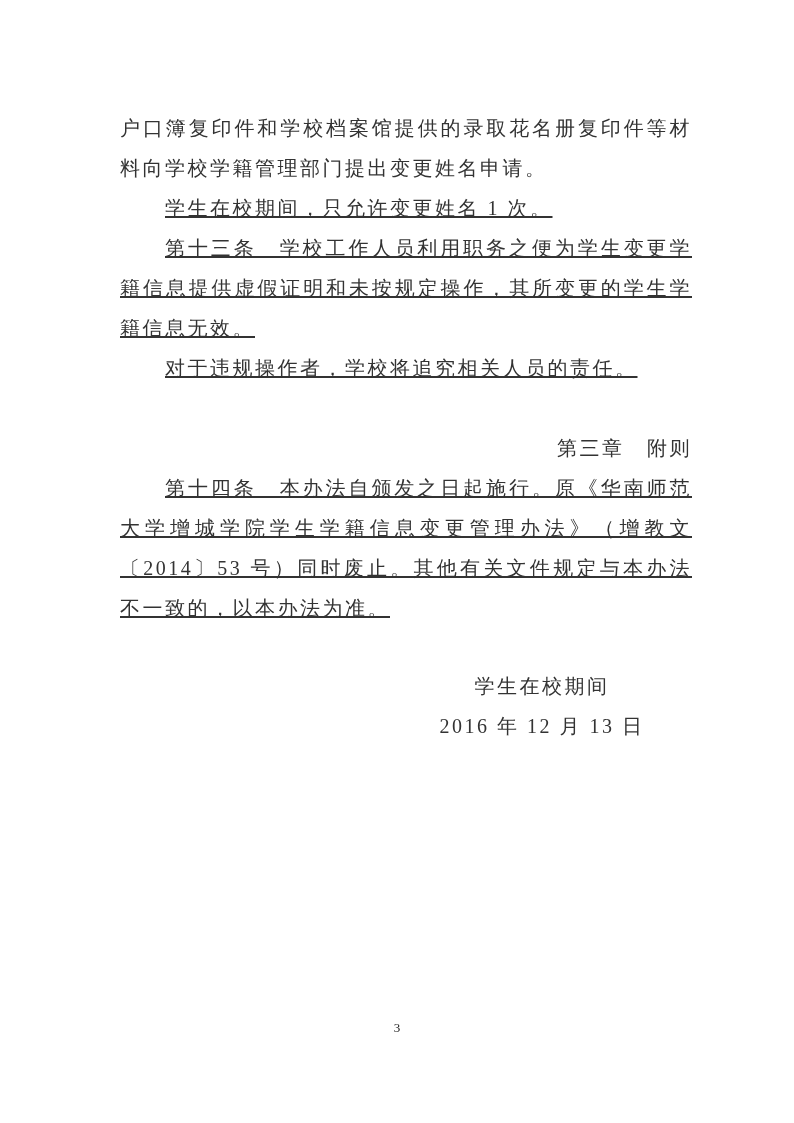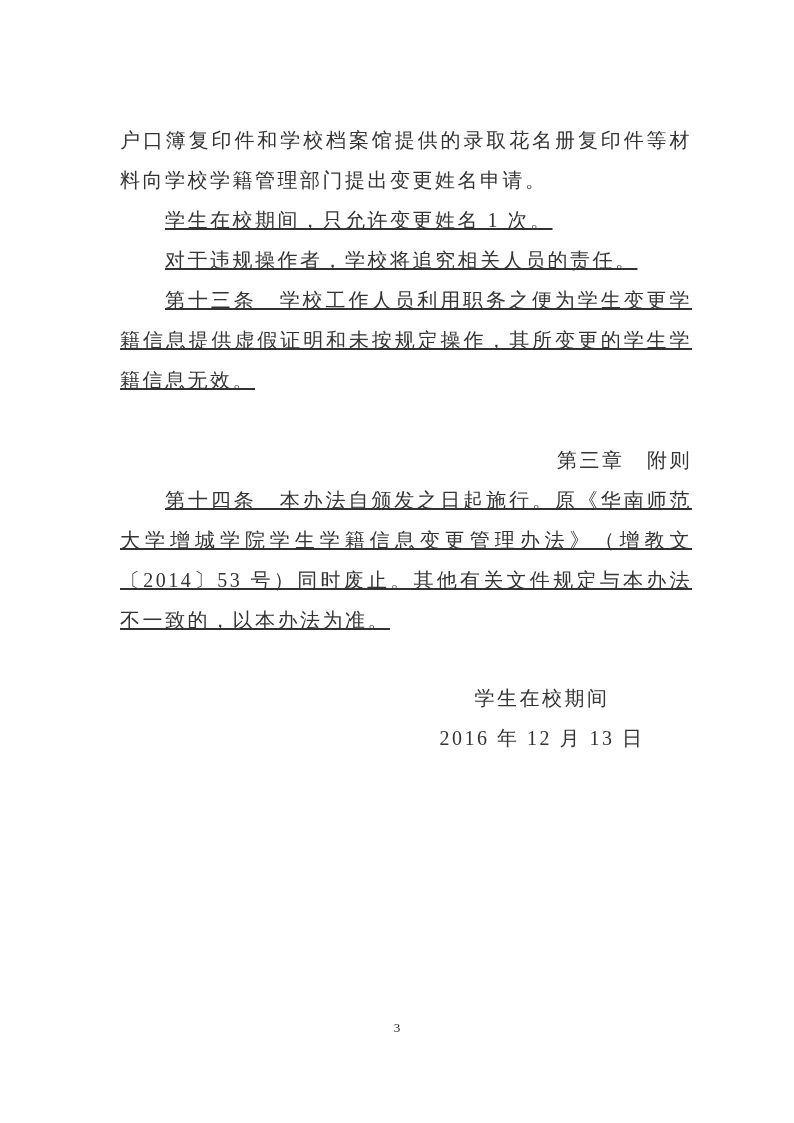--- a/index.html
+++ b/index.html
@@ -12,21 +12,21 @@
   .page {
     position: relative;
     width: 794px;
     height: 1123px;
     background: #ffffff;
     overflow: hidden;
   }
   .content {
     position: absolute;
     left: 120px;
-    top: 120px;
+    top: 108px;
     width: 572px;
     color: #333333;
     font-size: 20px;
     letter-spacing: 2.5px;
     line-height: 40px;
   }
   .para {
     text-align: justify;
     text-justify: inter-ideograph;
   }
@@ -62,23 +62,23 @@
 <body>
 
 <div class="page">
   <div class="content">
 
     <p class="para">户口簿复印件和学校档案馆提供的录取花名册复印件等材料向学校学籍管理部门提出变更姓名申请。</p>
 
     <p class="para indent">学生在校期间，只允许变更姓名 1 次。</p>
 
 
+    <p class="para indent">第十三条　学校工作人员利用职务之便为学生变更学籍信息提供虚假证明和未按规定操作，其所变更的学生学籍信息无效。</p>
+
     <p class="para indent">对于违规操作者，学校将追究相关人员的责任。</p>
-
-    <p class="para indent">第十三条　学校工作人员利用职务之便为学生变更学籍信息提供虚假证明和未按规定操作，其所变更的学生学籍信息无效。</p>
 
     <p class="chapter-heading">第三章　附则</p>
 
     <p class="para indent">第十四条　本办法自颁发之日起施行。原《华南师范大学增城学院学生学籍信息变更管理办法》（增教文〔2014〕53 号）同时废止。其他有关文件规定与本办法不一致的，以本办法为准。</p>
 
 
     <div class="signature-block">
       <div class="signature-line">学生在校期间</div>
       <div class="signature-line">2016 年 12 月 13 日</div>
     </div>

